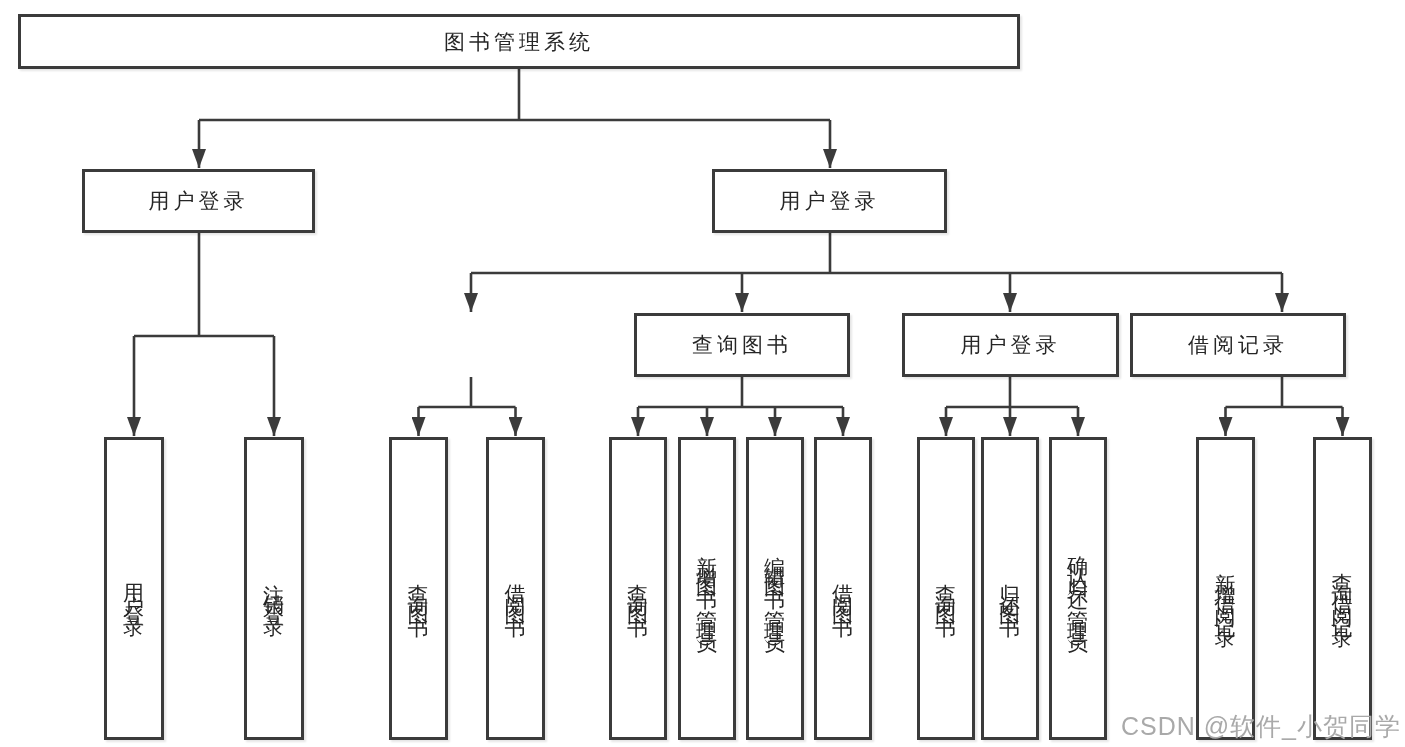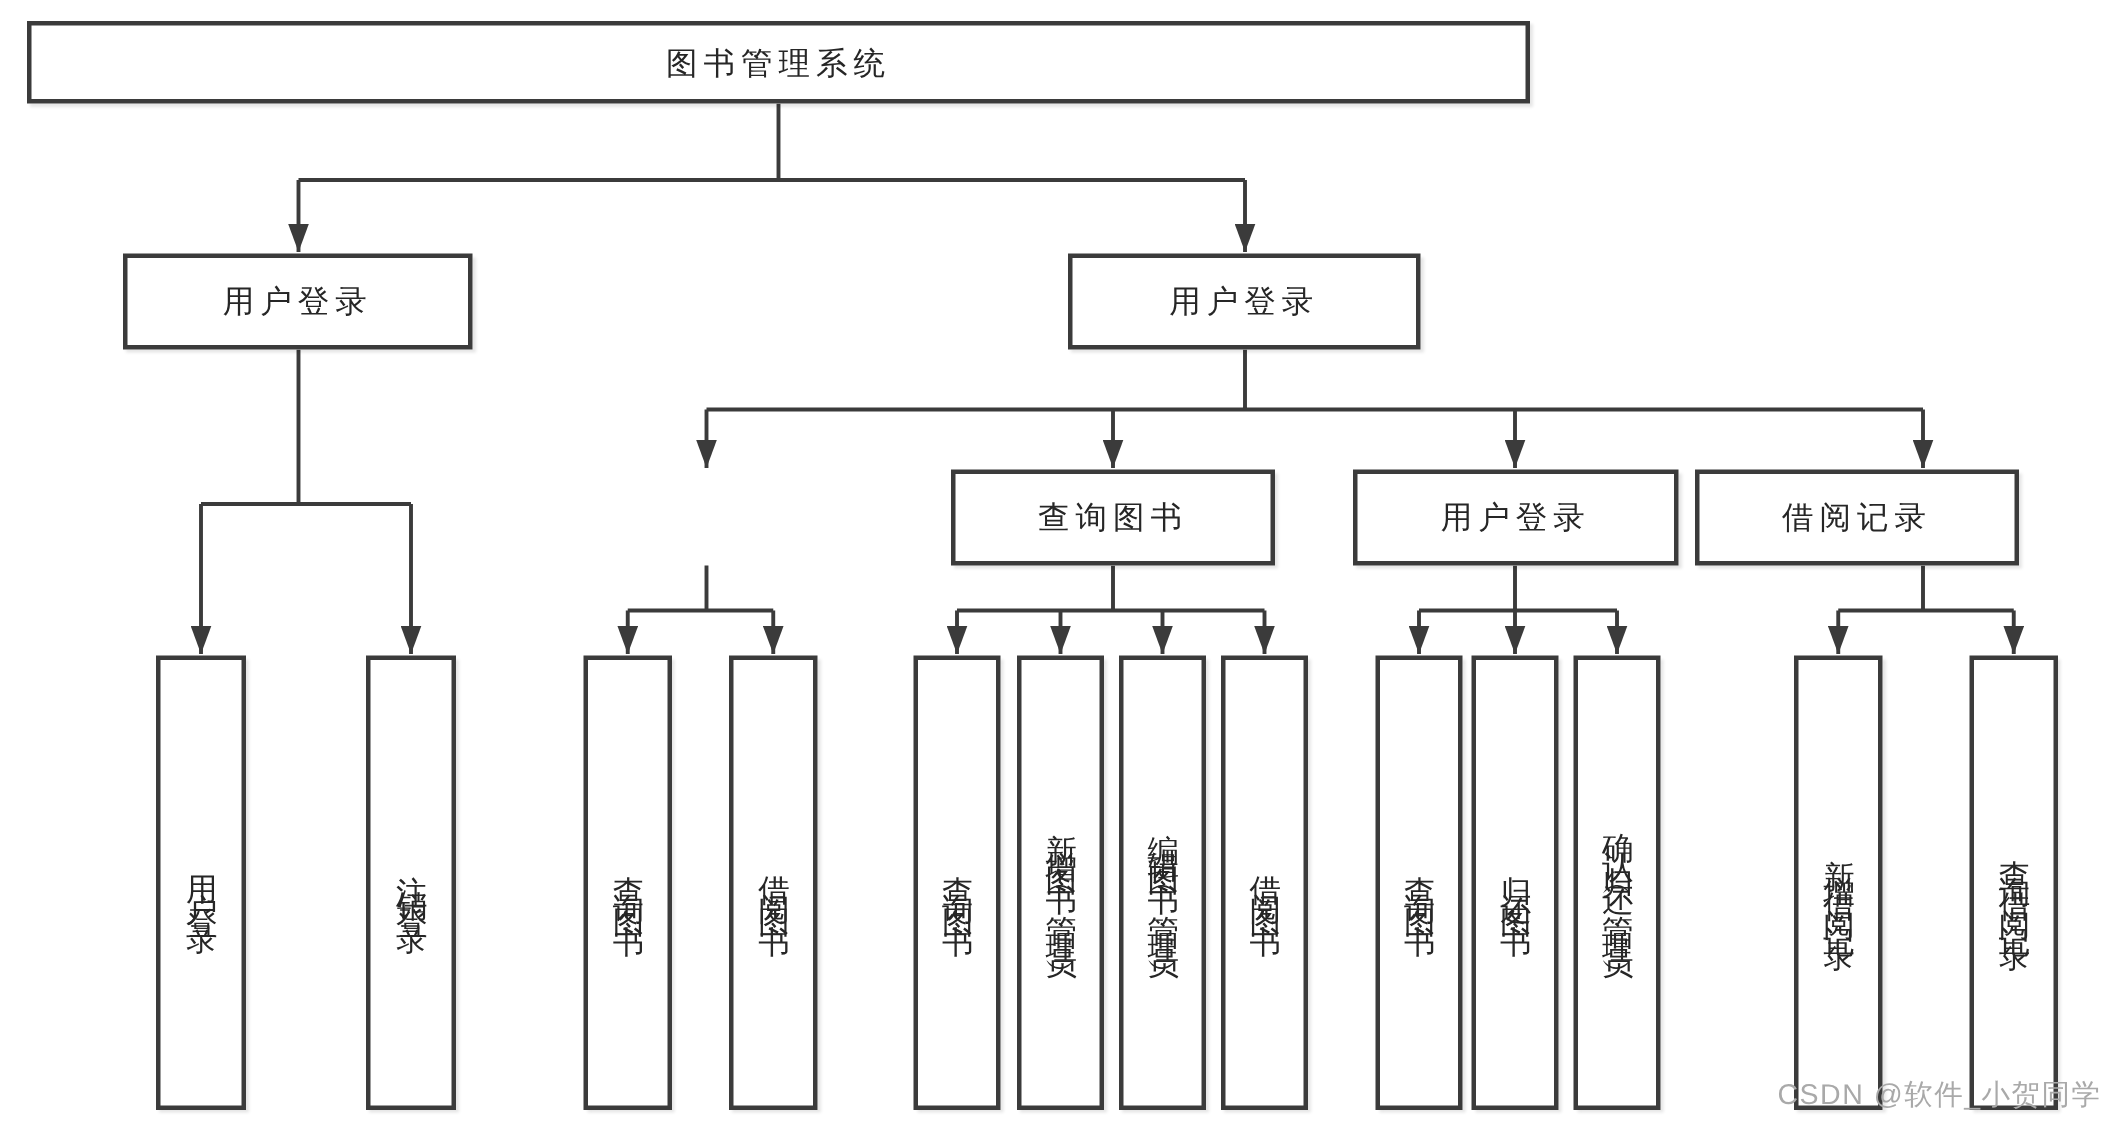--- a/index.html
+++ b/index.html
@@ -20,21 +20,21 @@
     display:flex;align-items:center;justify-content:center;
     box-shadow:2px 2px 2px rgba(0,0,0,0.10);
   }
   .hbox{font-size:21px;letter-spacing:4px;white-space:nowrap;}
   .vbox{
     writing-mode:vertical-rl;
     font-size:21px;letter-spacing:11px;line-height:1;
   }
   .watermark{
     position:absolute;right:4px;bottom:4px;
-    font-size:19px;letter-spacing:1px;color:var(--watermark);
+    font-size:25px;letter-spacing:1px;color:var(--watermark);
     white-space:nowrap;z-index:5;
   }
 </style>
 </head>
 <body>
 
 <div class="stage">
 
   <svg class="wires" viewBox="0 0 1405 747" xmlns="http://www.w3.org/2000/svg">
     <defs>

